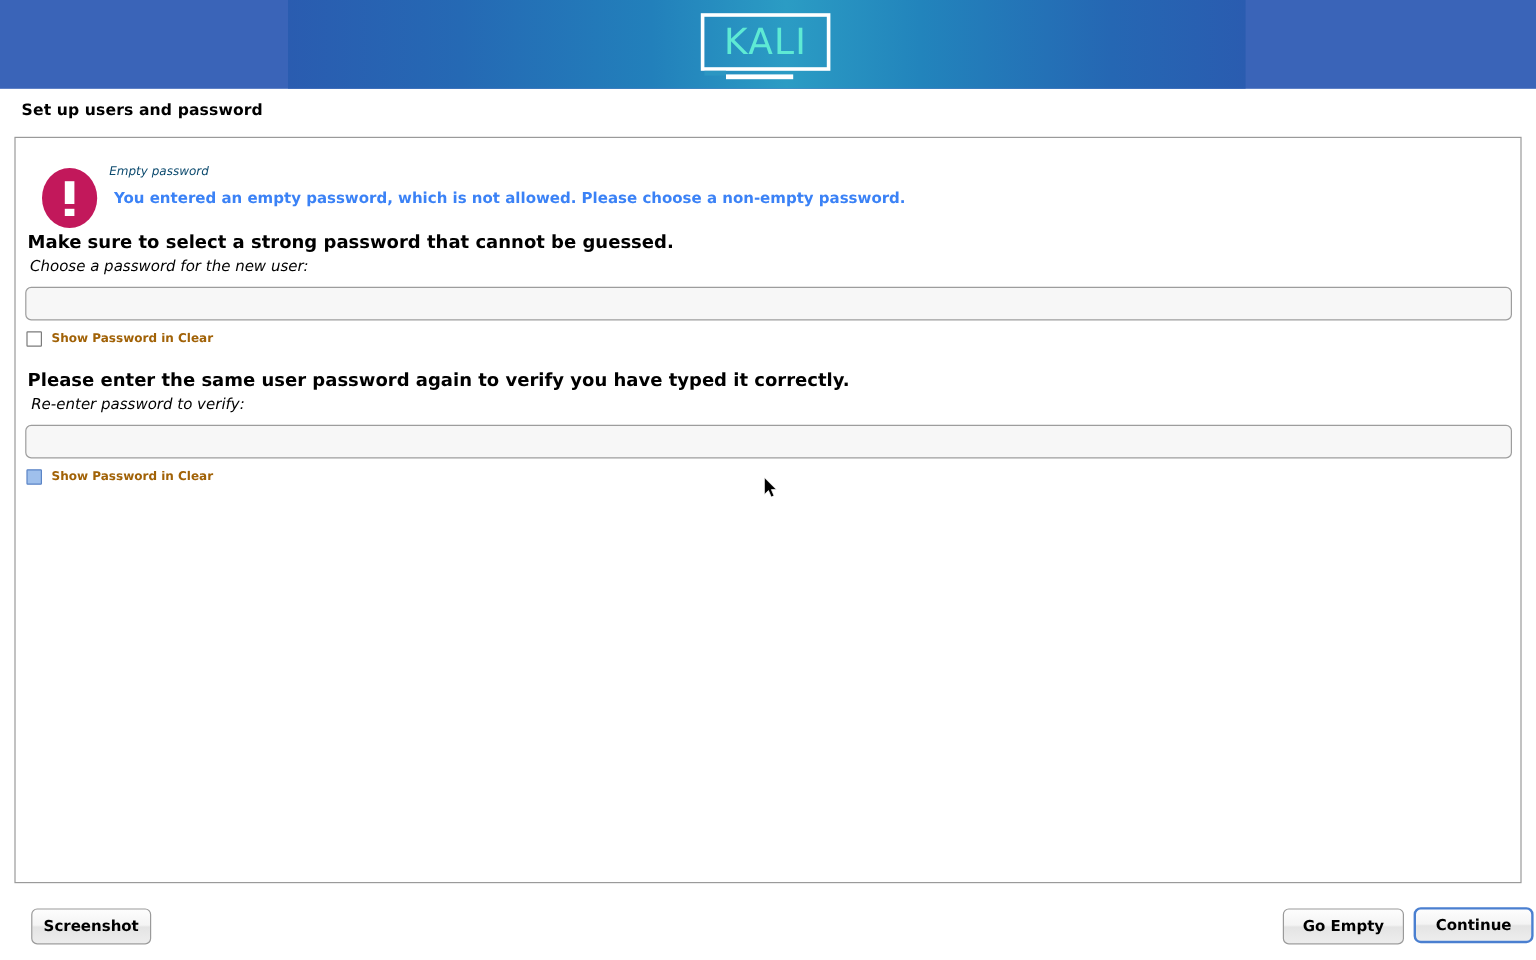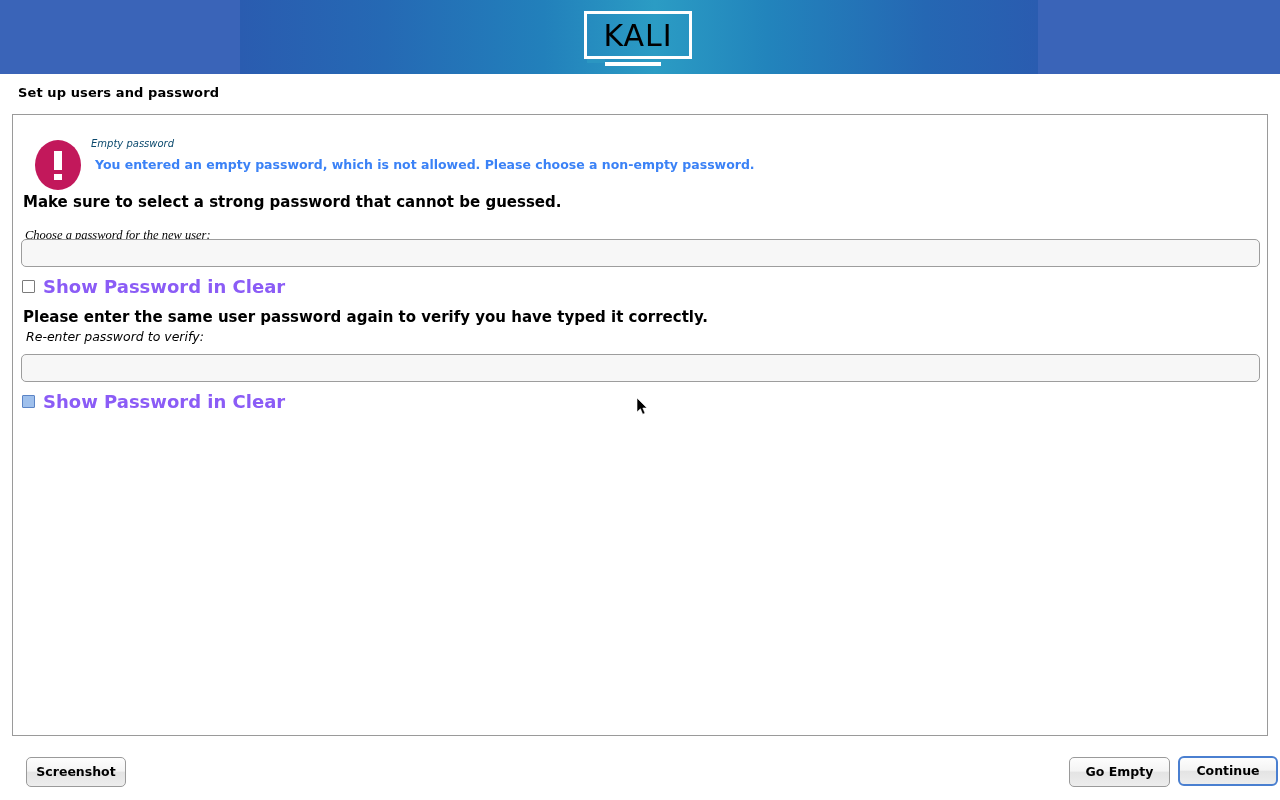--- a/index.html
+++ b/index.html
@@ -78,21 +78,21 @@
     background: #ffffff;
   }
   .kali-word {
     position: absolute;
     left: 0;
     top: 0;
     width: 108px;
     height: 48px;
     line-height: 49px;
     text-align: center;
-    color: #000000;
+    color: #5eead4;
     font-family: "DejaVu Sans", "Liberation Sans", sans-serif;
     font-size: 30px;
     letter-spacing: 1px;
     font-weight: 400;
   }
 
   
   .page-title {
     position: absolute;
     left: 18px;
@@ -207,23 +207,23 @@
     background: #ffffff;
     border-radius: 1px;
     flex: 0 0 auto;
   }
   .checkbox.focused {
     border: 1px solid #5b84c6;
     background: #9fc0ec;
   }
   .checkrow .cb-label {
     margin-left: 8px;
-    font-size: 18px;
-    font-weight: bold;
-    color: #8b5cf6;
+    font-size: 10px;
+    font-weight: bold;
+    color: #a16207;
     white-space: nowrap;
     text-align: center;
   }
 
   
   .btn {
     position: absolute;
     box-sizing: border-box;
     height: 30px;
     border: 1px solid #9a9a9a;
@@ -278,21 +278,21 @@
       <div class="error-icon">
         <div class="bang-body"></div>
         <div class="bang-dot"></div>
       </div>
       <div class="error-title">Empty password</div>
       <div class="error-desc">You entered an empty password, which is not allowed. Please choose a non-empty password.</div>
     </div>
 
     <div class="section-heading" style="left:10px; top:78px;">Make sure to select a strong password that cannot be guessed.</div>
 
-    <div class="field-label" style="left:12px; top:113px;font-family:Liberation Serif, serif;">Choose a password for the new user:</div>
+    <div class="field-label" style="left:12px; top:99px;">Choose a password for the new user:</div>
 
     <input class="text-input" type="password" style="left: 8px; top: 124px; width: 1239px;" placeholder="">
 
     <div class="checkrow" style="left:9px; top:161px;">
       <span class="checkbox"></span>
       <span class="cb-label">Show Password in Clear</span>
     </div>
 
     <div class="section-heading" style="left:10px; top:193px;">Please enter the same user password again to verify you have typed it correctly.</div>
 

